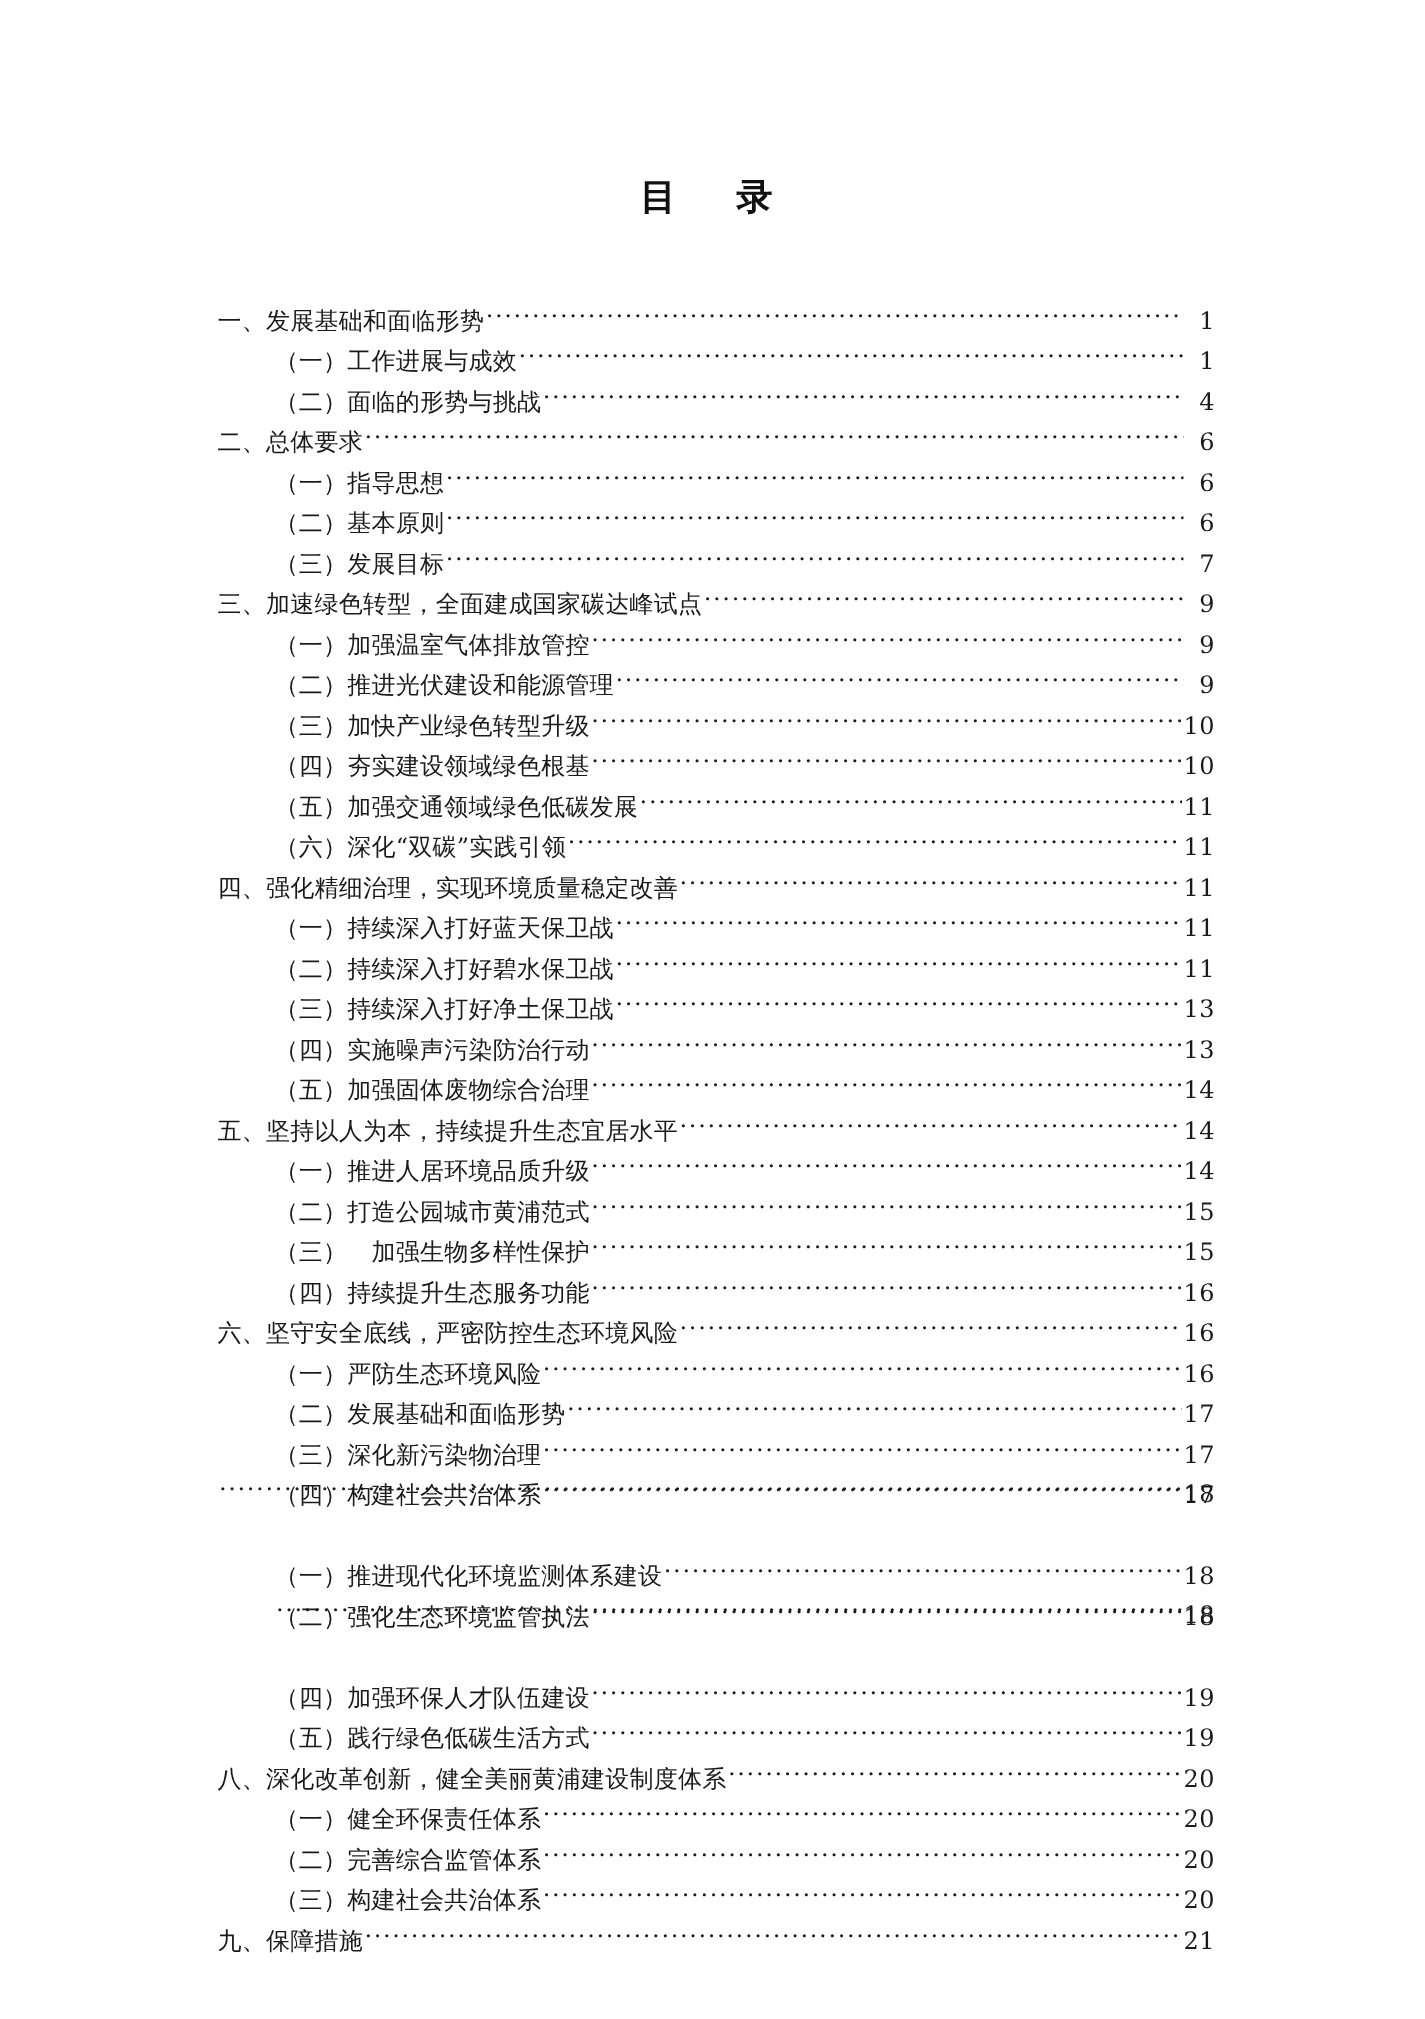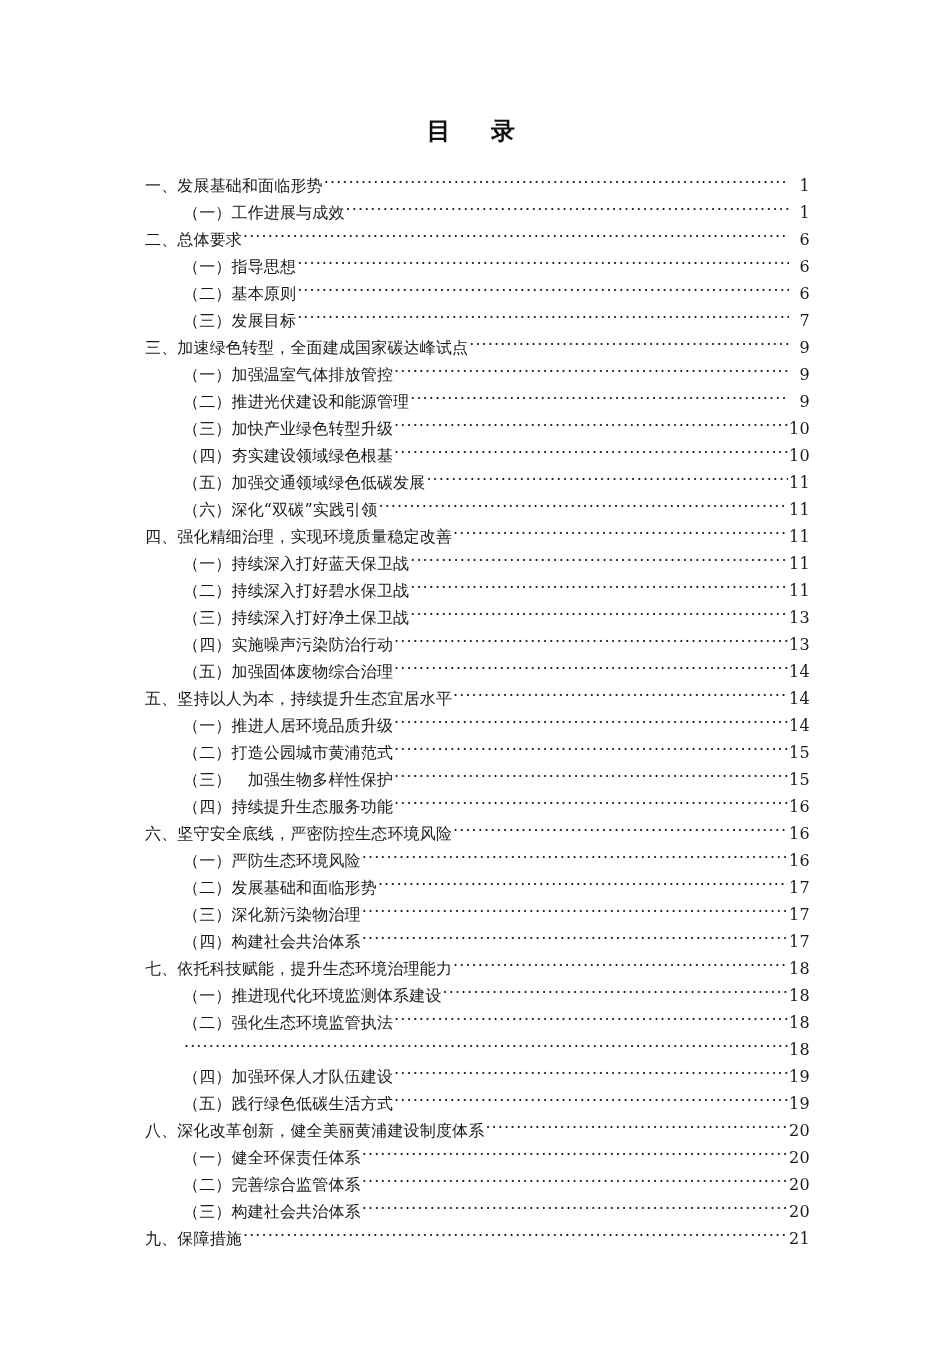--- a/index.html
+++ b/index.html
@@ -45,20 +45,21 @@
     height: 27px;
     white-space: nowrap;
     color: #1a1a1a;
   }
   .toc-entry.level-2 {
     padding-left: 38px;
   }
   .entry-label {
     flex: 0 0 auto;
     letter-spacing: 0.01em;
+    margin-top: 28px;
   }
   .entry-leader {
     flex: 1 1 auto;
     min-width: 6px;
     overflow: hidden;
     height: 1em;
     position: relative;
     margin: 0 1px;
   }
   .entry-leader::after {
@@ -91,20 +92,25 @@
       <div class="toc-entry level-1">
         <span class="entry-label">一、发展基础和面临形势</span>
         <span class="entry-leader"></span>
         <span class="entry-page pad">1</span>
       </div>
       <div class="toc-entry level-2">
         <span class="entry-label">（一）工作进展与成效</span>
         <span class="entry-leader"></span>
         <span class="entry-page pad">1</span>
       </div>
+      <div class="toc-entry level-2">
+        <span class="entry-label">（二）面临的形势与挑战</span>
+        <span class="entry-leader"></span>
+        <span class="entry-page pad">4</span>
+      </div>
       <div class="toc-entry level-1">
         <span class="entry-label">二、总体要求</span>
         <span class="entry-leader"></span>
         <span class="entry-page pad">6</span>
       </div>
       <div class="toc-entry level-2">
         <span class="entry-label">（一）指导思想</span>
         <span class="entry-leader"></span>
         <span class="entry-page pad">6</span>
       </div>
@@ -227,21 +233,20 @@
         <span class="entry-label">（三）深化新污染物治理</span>
         <span class="entry-leader"></span>
         <span class="entry-page">17</span>
       </div>
       <div class="toc-entry level-2">
         <span class="entry-label">（四）构建社会共治体系</span>
         <span class="entry-leader"></span>
         <span class="entry-page">17</span>
       </div>
       <div class="toc-entry level-1">
-        <span class="entry-label">七、依托科技赋能，提升生态环境治理能力</span>
         <span class="entry-leader"></span>
         <span class="entry-page">18</span>
       </div>
       <div class="toc-entry level-2">
         <span class="entry-label">（一）推进现代化环境监测体系建设</span>
         <span class="entry-leader"></span>
         <span class="entry-page">18</span>
       </div>
       <div class="toc-entry level-2">
         <span class="entry-label">（二）强化生态环境监管执法</span>

